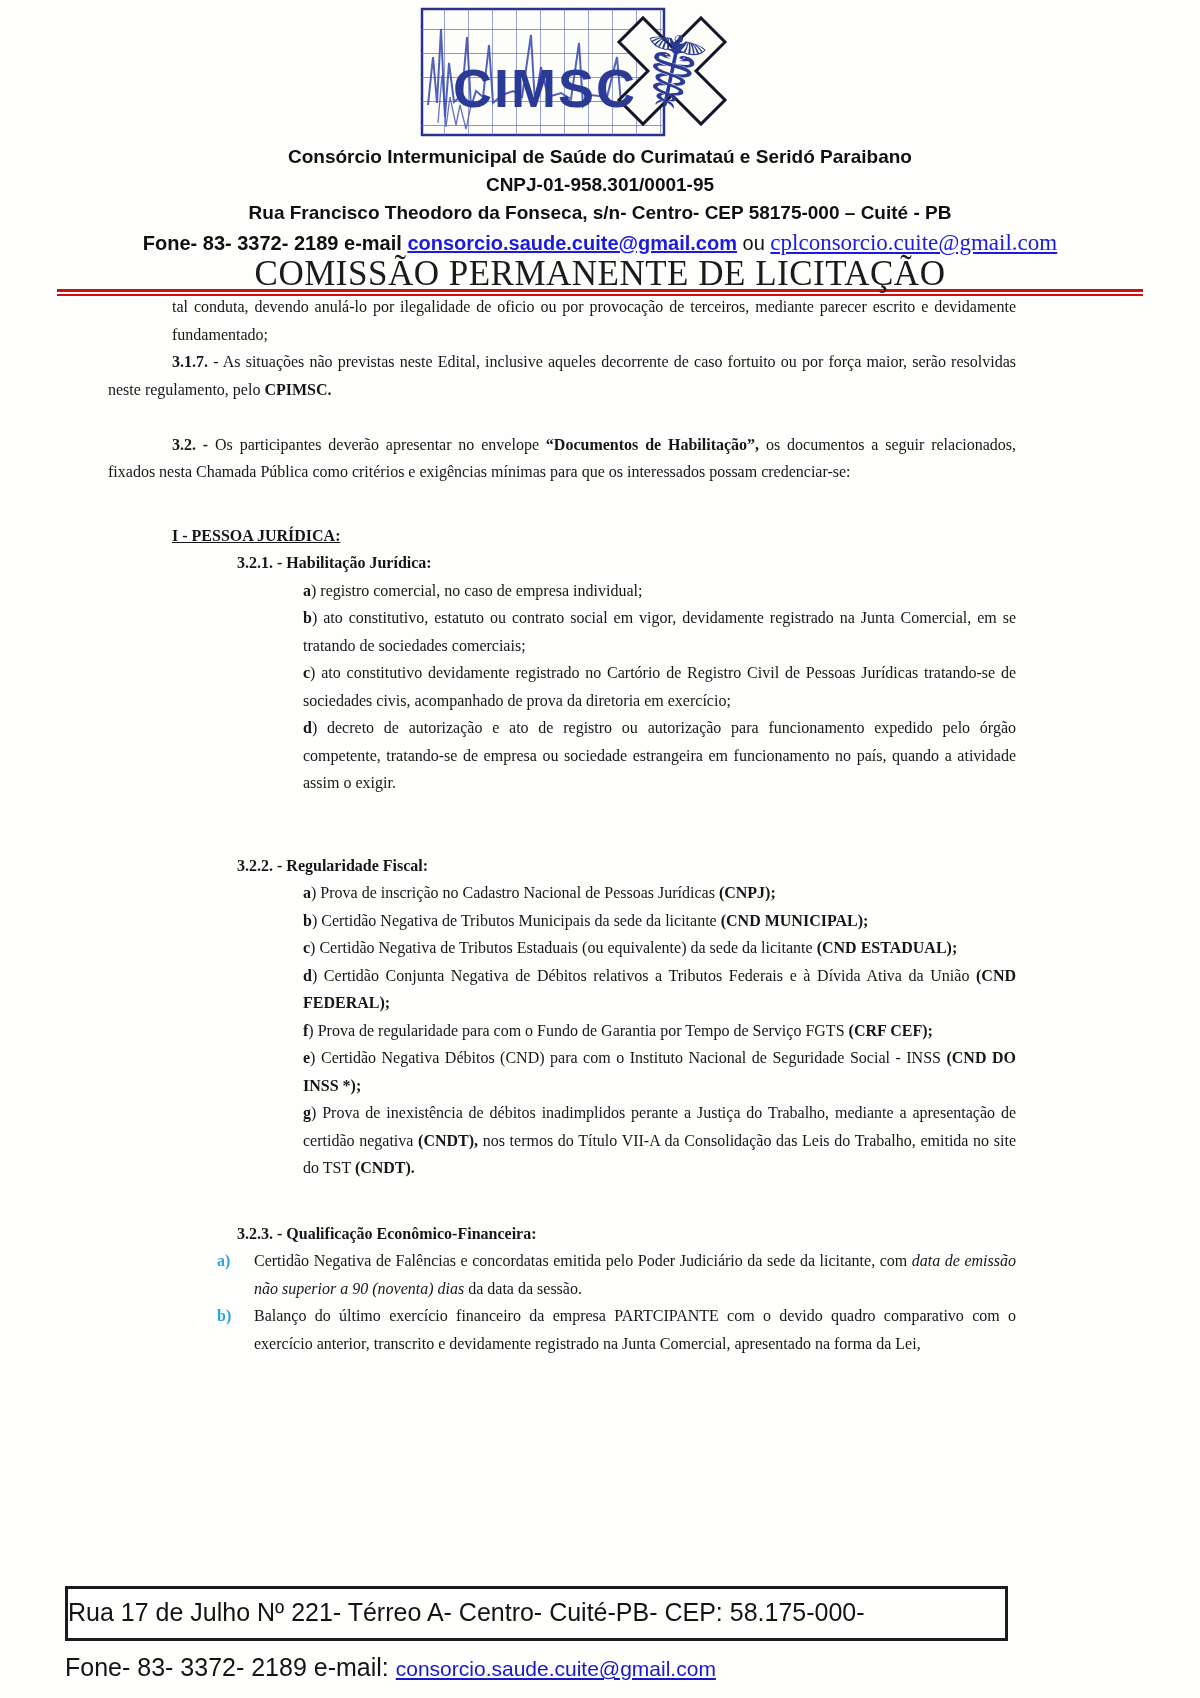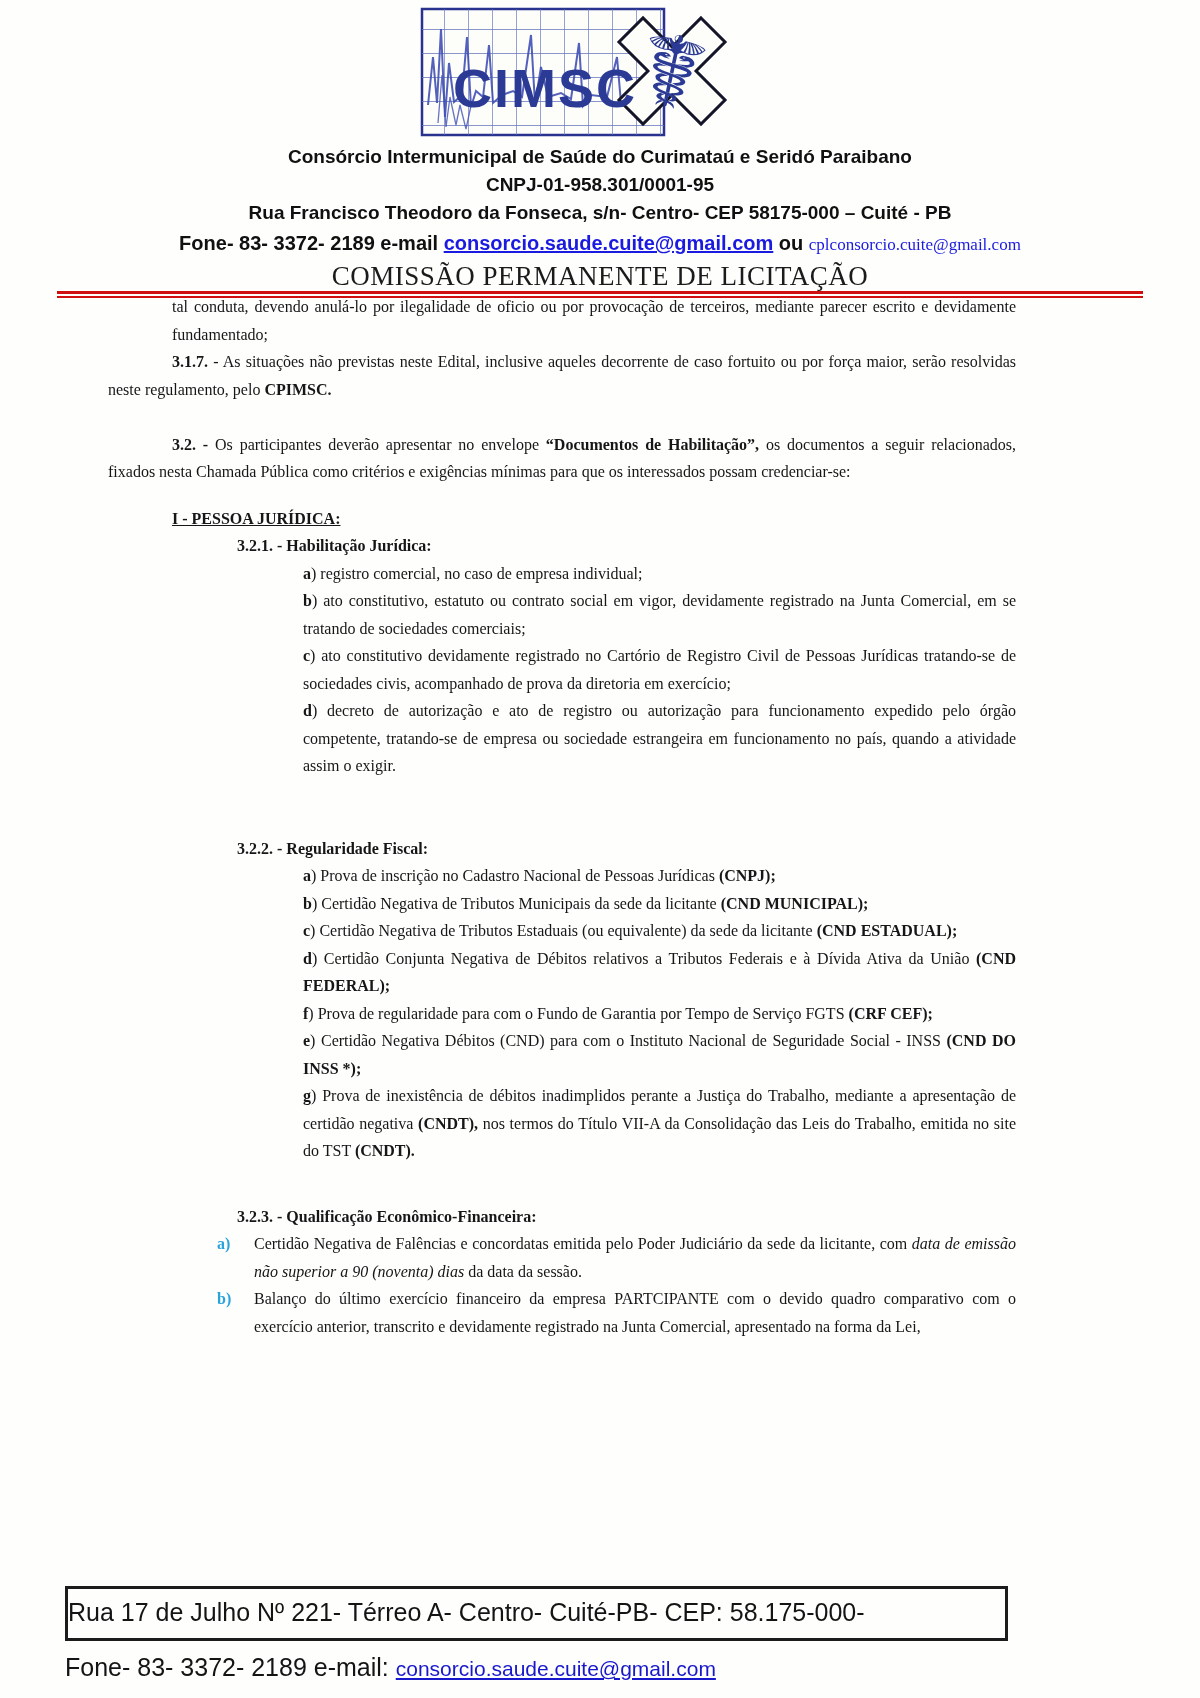--- a/index.html
+++ b/index.html
@@ -6,24 +6,24 @@
   .page{position:relative;width:1200px;height:1698px;background:#fefefdf5;background:#fefefd;
         font-family:"Liberation Serif",serif;color:#161616;overflow:hidden;margin:0 auto;}
   
   .letterhead{position:absolute;top:0;left:0;right:0;text-align:center;}
   .logo-wrap{margin-top:5px;height:134px;position:relative;}
   .logo-wrap svg{display:inline-block;margin-left:-30px;}
   .org-line{font-family:"Liberation Sans",sans-serif;font-weight:bold;font-size:19px;line-height:28px;color:#101010;}
   .org-line.first{margin-top:4px;}
   .contact-line{font-family:"Liberation Sans",sans-serif;font-weight:bold;font-size:20px;line-height:30px;margin-top:1px;color:#101010;}
   .email-a{color:#1a1ae0;text-decoration:underline;font-weight:bold;cursor:pointer;}
-  .ou-txt{font-weight:bold;}
-  .email-b{color:#1a1ae0;font-family:"Liberation Serif",serif;
-           font-weight:normal;font-size:17px;cursor:pointer;}
-  .committee{font-family:"Liberation Serif",serif;font-size:27px;letter-spacing:.5px;line-height:30px;margin-top:1px;color:#1b1b1b;}
+  .ou-txt{font-weight:normal;}
+  .email-b{color:#1a1ae0;text-decoration:underline;font-family:"Liberation Serif",serif;
+           font-weight:normal;font-size:23px;cursor:pointer;}
+  .committee{font-family:"Liberation Serif",serif;font-size:35px;letter-spacing:.5px;line-height:30px;margin-top:1px;color:#1b1b1b;}
   .red-rule{margin:0 57px;height:2px;border-top:3px solid #d01010;border-bottom:2px solid #d01010;}
   
   .doc-body{position:absolute;left:108px;width:908px;top:293px;font-size:16px;line-height:27.5px;}
   .para{text-align:justify;}
   .p-cont{margin-left:64px;}
   .p-find{text-indent:64px;}
   .p-h1{margin-left:64px;text-align:left;}
   .p-h2{margin-left:129px;text-align:left;}
   .p-item{margin-left:195px;}
   .p-itemblue{margin-left:109px;padding-left:37px;text-indent:-37px;}
@@ -80,21 +80,21 @@
     </div>
 
     <div class="committee">COMISSÃO PERMANENTE DE LICITAÇÃO</div>
     <div class="red-rule"></div>
   </div>
 
   <div class="doc-body">
       <div class="para p-cont"><span class="">tal conduta, devendo anulá-lo por ilegalidade de oficio ou por provocação de terceiros, mediante parecer escrito e devidamente fundamentado;</span></div>
       <div class="para p-find"><span class="run-b ">3.1.7.</span><span class=""> - As situações não previstas neste Edital, inclusive aqueles decorrente de caso fortuito ou por força maior, serão resolvidas neste regulamento, pelo </span><span class="run-b ">CPIMSC.</span></div>
       <div class="para p-find" style="margin-top: 27.5px;"><span class="run-b ">3.2. -</span><span class=""> Os participantes deverão apresentar no envelope </span><span class="run-b ">“Documentos de Habilitação”,</span><span class=""> os documentos a seguir relacionados, fixados nesta Chamada Pública como critérios e exigências mínimas para que os interessados possam credenciar-se:</span></div>
-      <div class="para p-h1" style="margin-top: 19px;"><span class="run-b run-u">I - PESSOA JURÍDICA:</span></div>
+      <div class="para p-h1" style="margin-top: 36px;"><span class="run-b run-u">I - PESSOA JURÍDICA:</span></div>
       <div class="para p-h2"><span class="run-b ">3.2.1. - Habilitação Jurídica:</span></div>
       <div class="para p-item"><span class="run-b ">a</span><span class="">) registro comercial, no caso de empresa individual;</span></div>
       <div class="para p-item"><span class="run-b ">b</span><span class="">) ato constitutivo, estatuto ou contrato social em vigor, devidamente registrado na Junta Comercial, em se tratando de sociedades comerciais;</span></div>
       <div class="para p-item"><span class="run-b ">c</span><span class="">) ato constitutivo devidamente registrado no Cartório de Registro Civil de Pessoas Jurídicas tratando-se de sociedades civis, acompanhado de prova da diretoria em exercício;</span></div>
       <div class="para p-item"><span class="run-b ">d</span><span class="">) decreto de autorização e ato de registro ou autorização para funcionamento expedido pelo órgão competente, tratando-se de empresa ou sociedade estrangeira em funcionamento no país, quando a atividade assim o exigir.</span></div>
       <div class="para p-h2" style="margin-top: 55px;"><span class="run-b ">3.2.2. - Regularidade Fiscal:</span></div>
       <div class="para p-item"><span class="run-b ">a</span><span class="">) Prova de inscrição no Cadastro Nacional de Pessoas Jurídicas </span><span class="run-b ">(CNPJ);</span></div>
       <div class="para p-item"><span class="run-b ">b</span><span class="">) Certidão Negativa de Tributos Municipais da sede da licitante </span><span class="run-b ">(CND MUNICIPAL);</span></div>
       <div class="para p-item"><span class="run-b ">c</span><span class="">) Certidão Negativa de Tributos Estaduais (ou equivalente) da sede da licitante </span><span class="run-b ">(CND ESTADUAL);</span></div>
       <div class="para p-item"><span class="run-b ">d</span><span class="">) Certidão Conjunta Negativa de Débitos relativos a Tributos Federais e à Dívida Ativa da União </span><span class="run-b ">(CND FEDERAL);</span></div>

